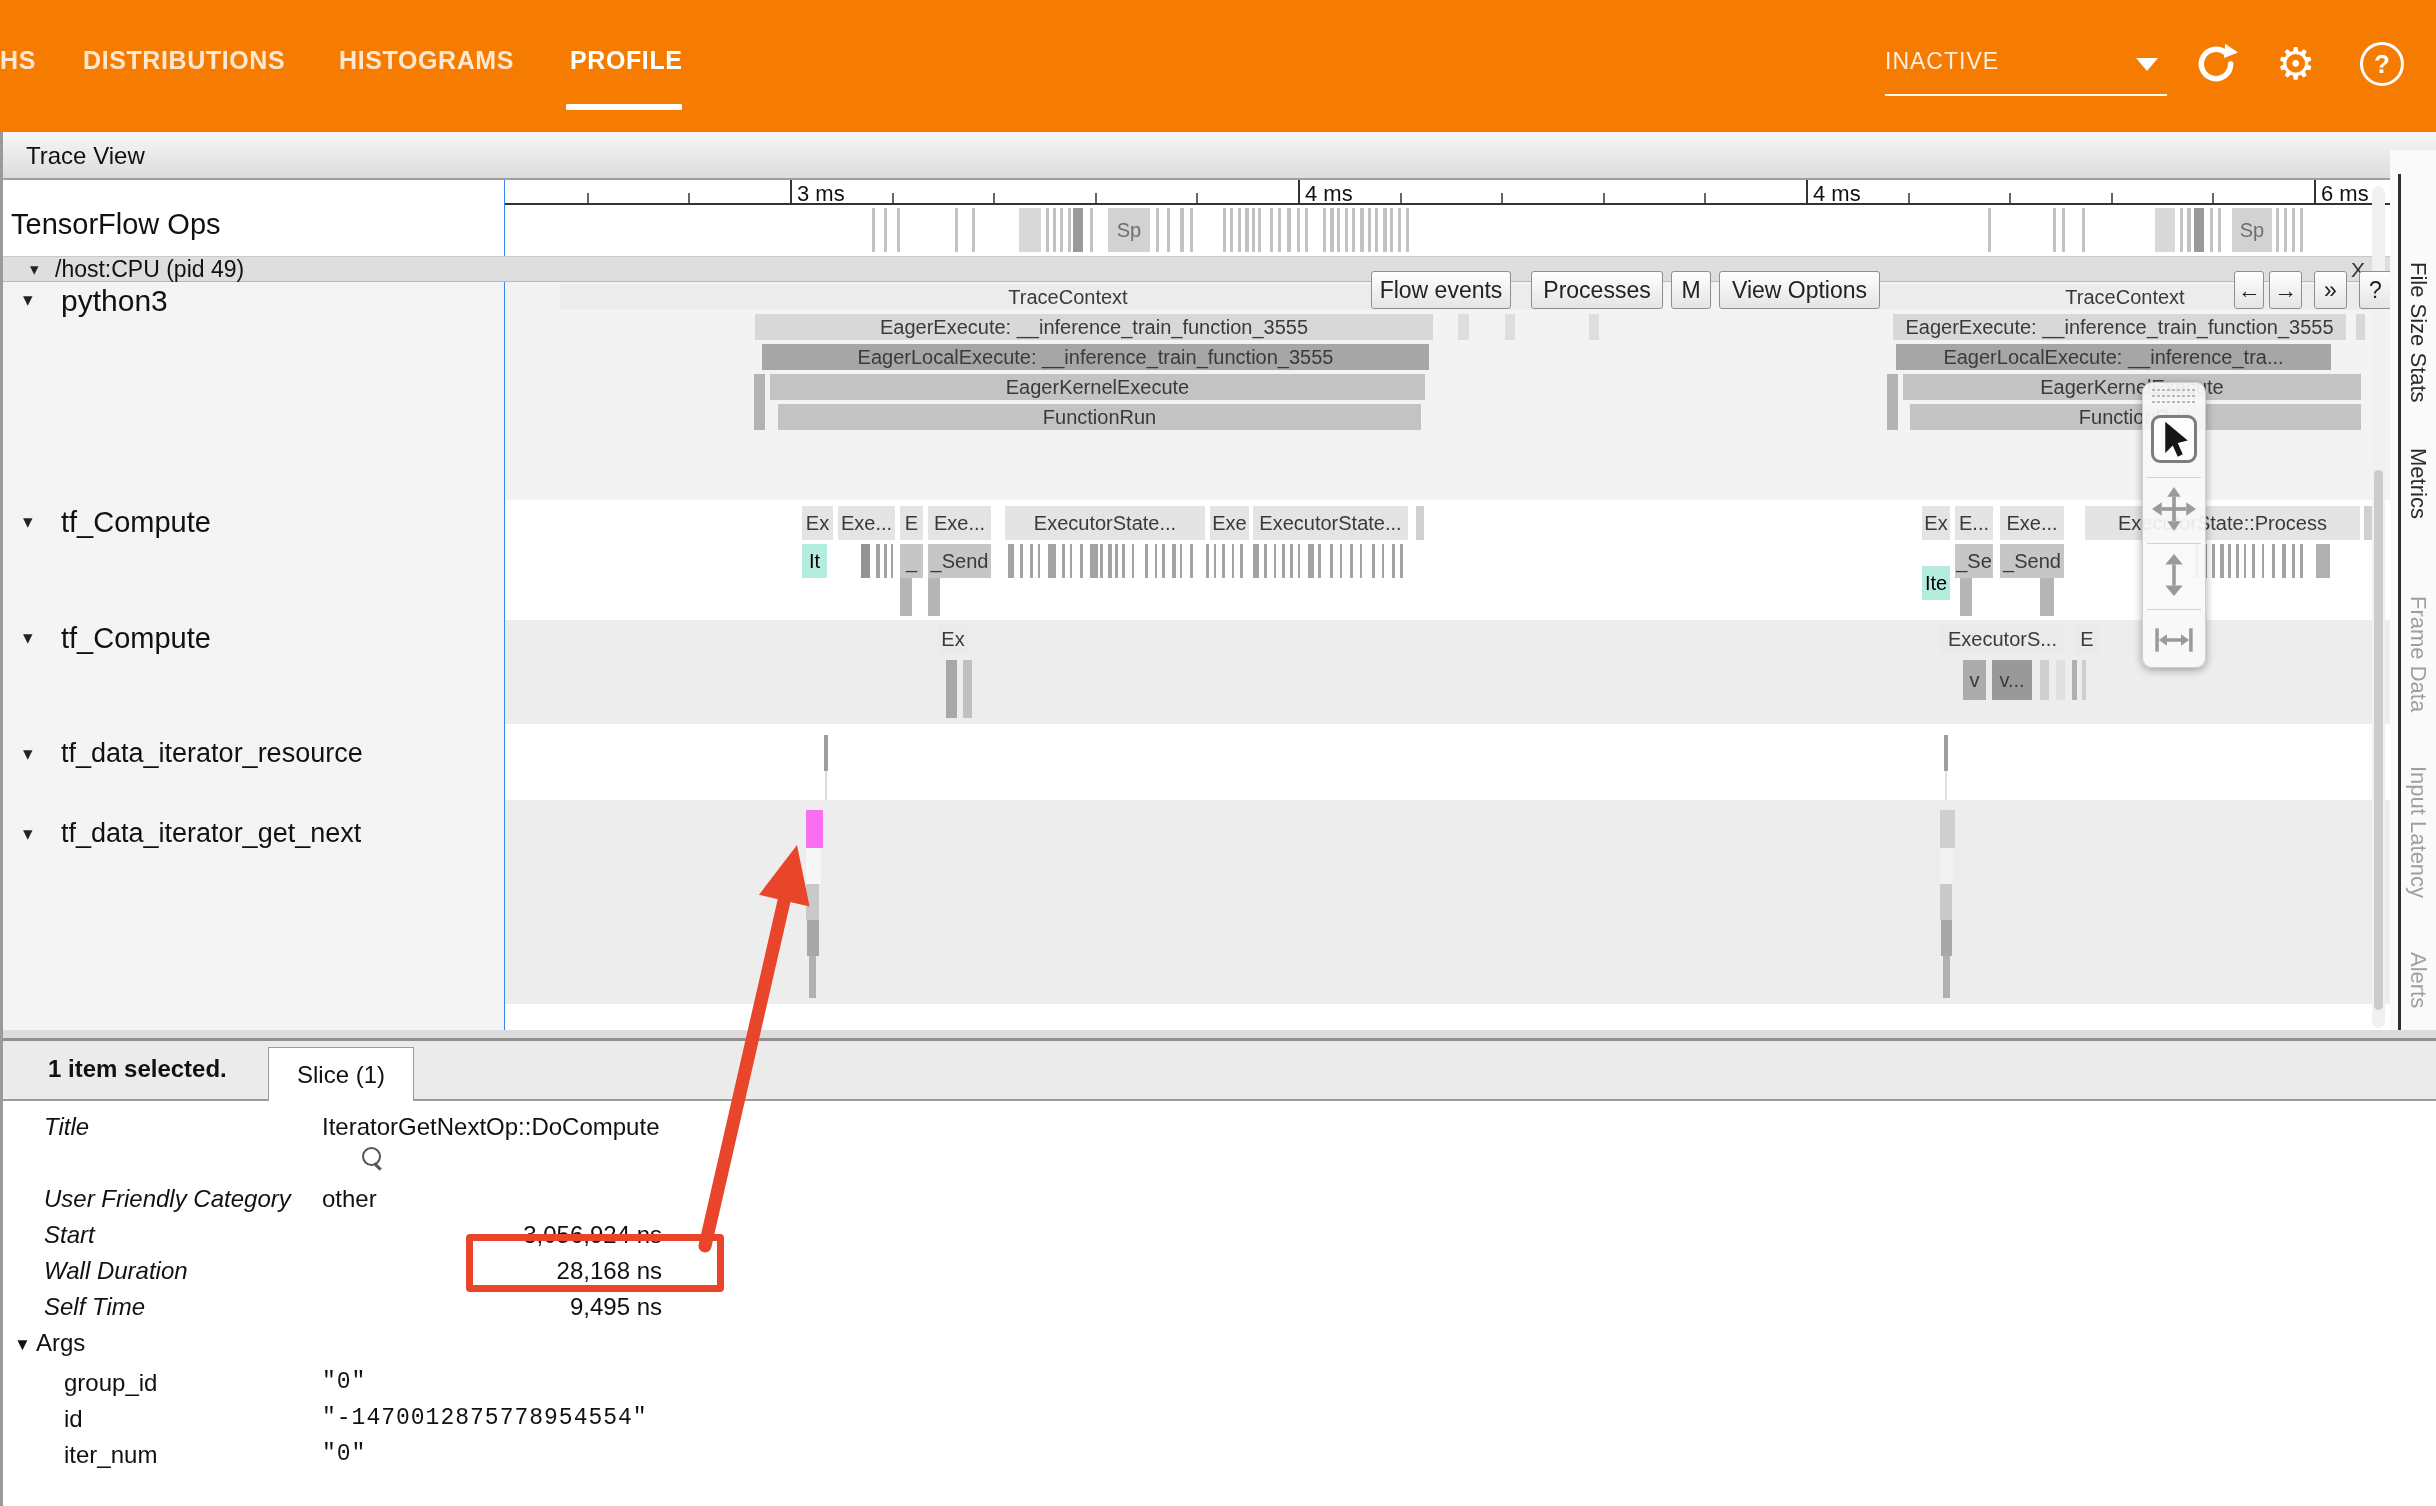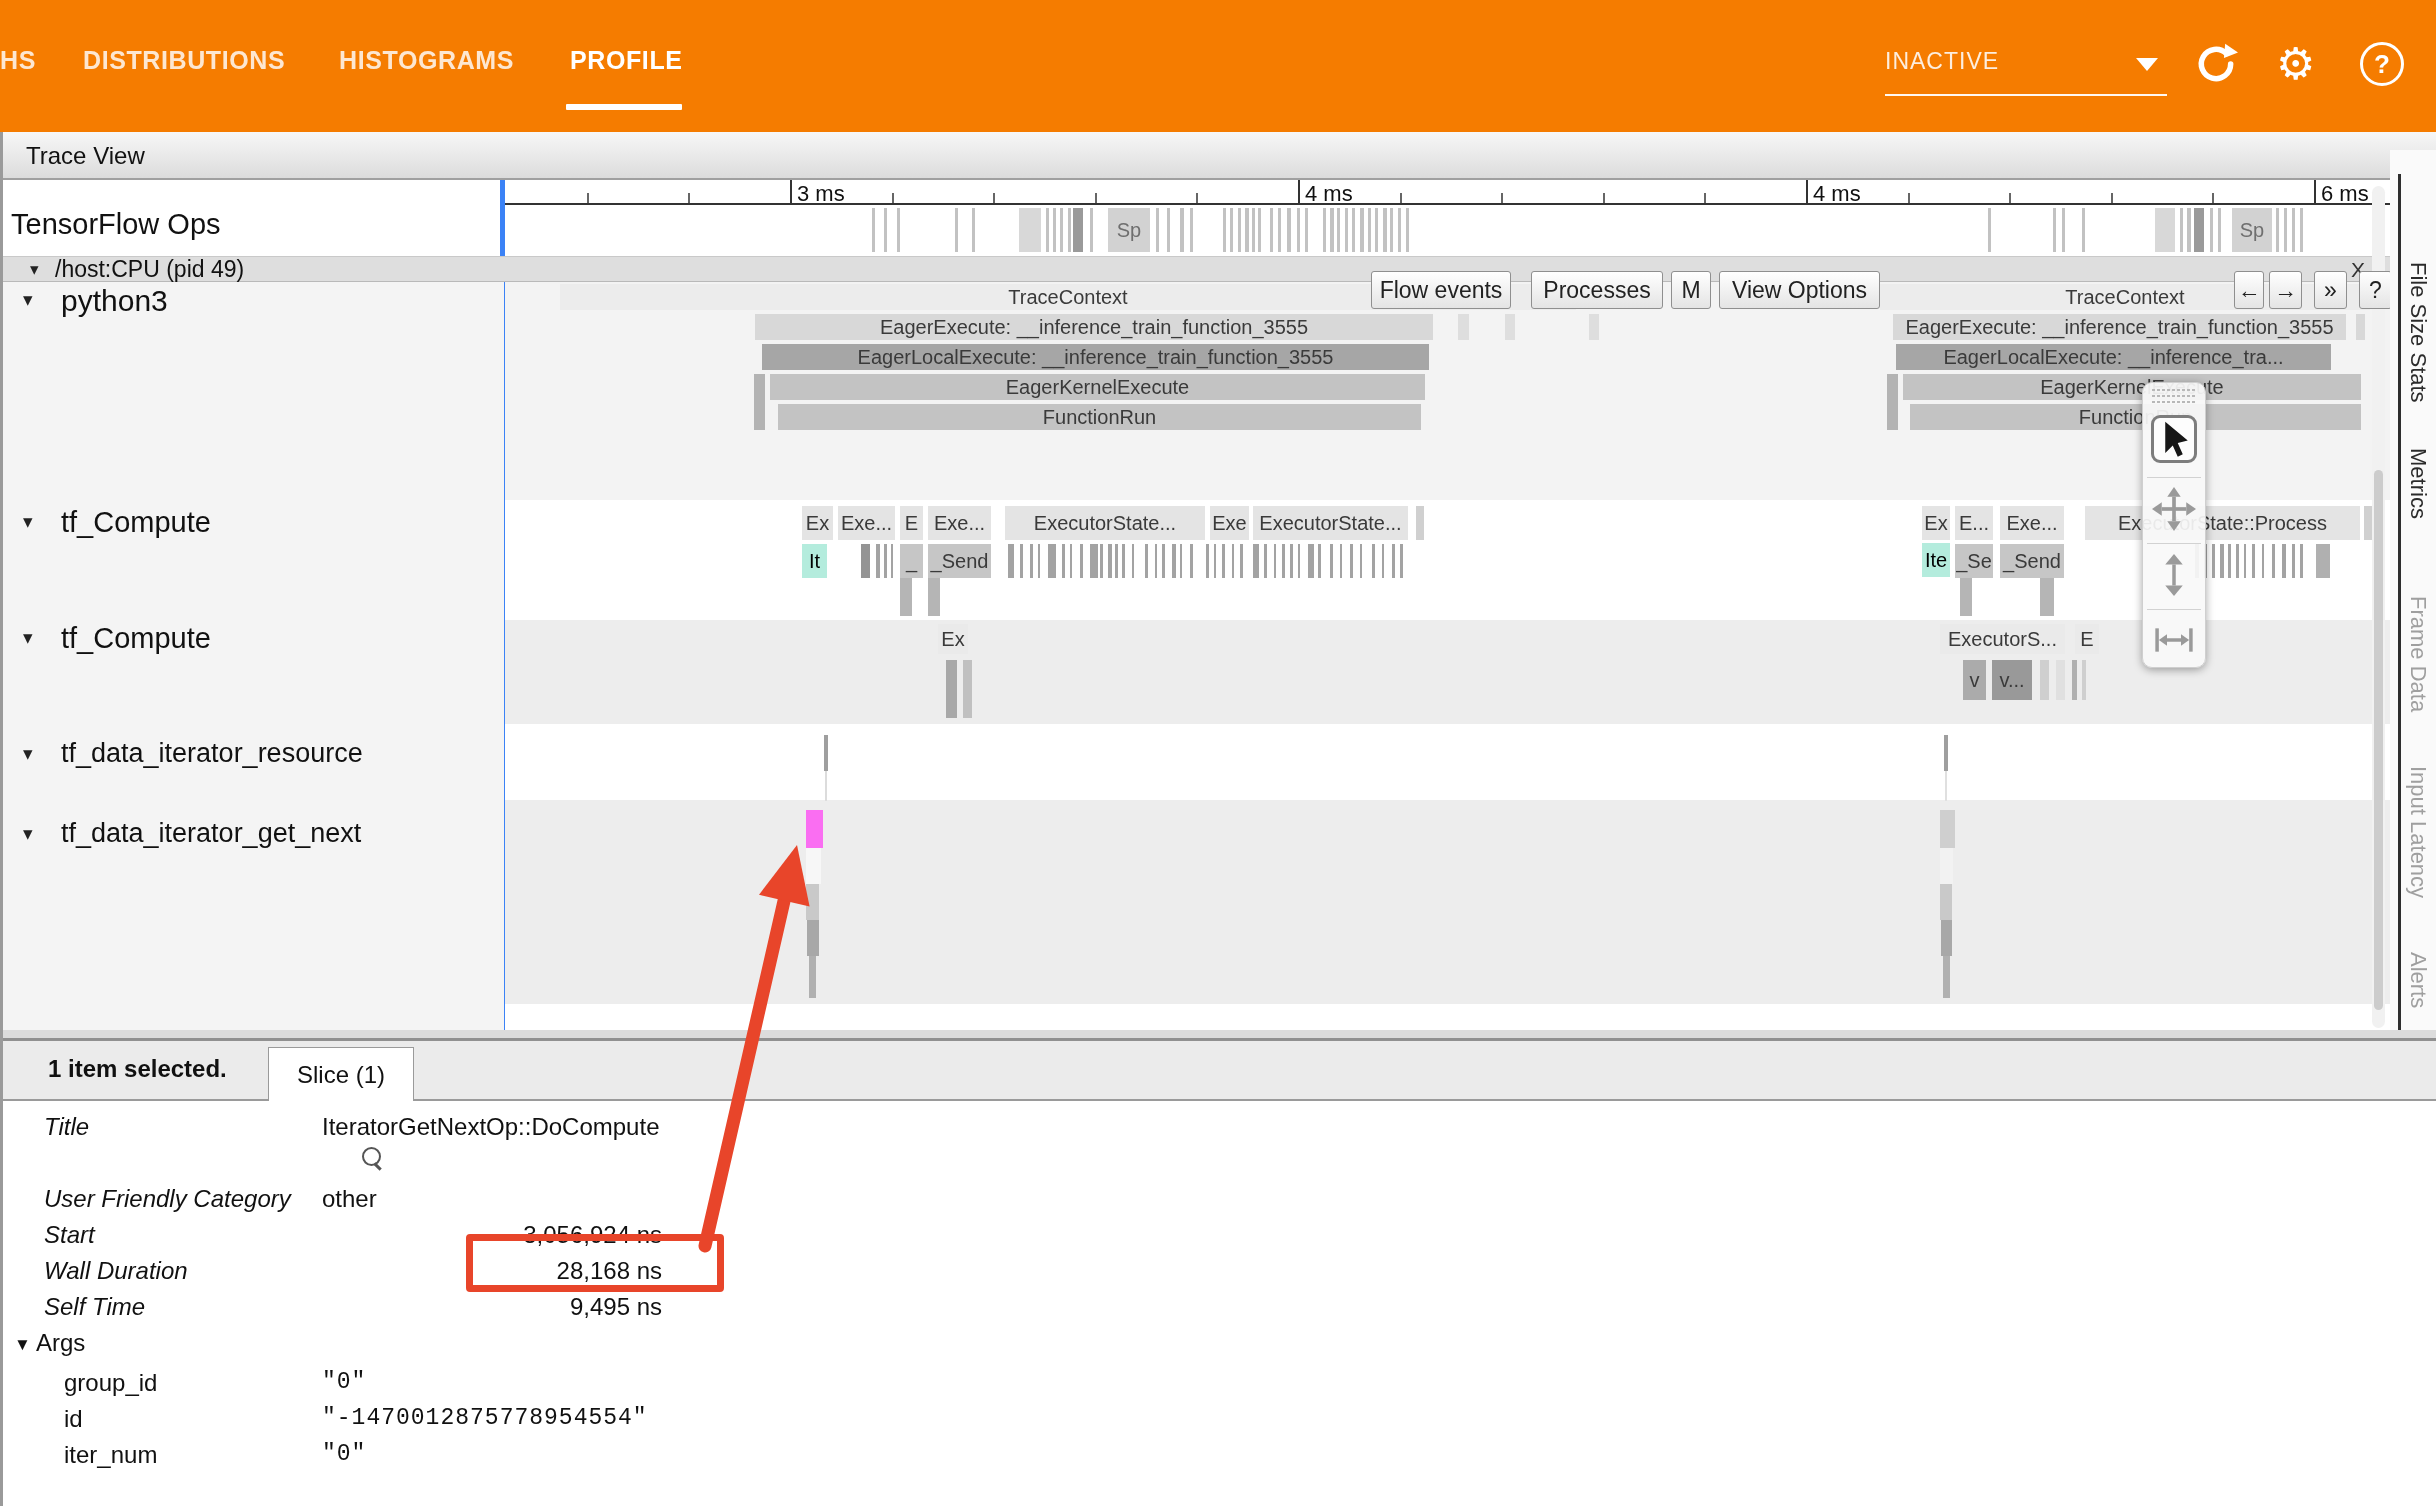--- a/index.html
+++ b/index.html
@@ -34,21 +34,21 @@
   #frame-left{position:absolute;left:0;top:132px;width:3px;height:1374px;background:#9a9a9a;z-index:45;}
   .band{position:absolute;left:505px;width:1885px;}
   #ruler-base{position:absolute;left:505px;top:203px;width:1885px;height:2px;background:#333;z-index:4;}
   .tickM{position:absolute;top:180px;width:2px;height:25px;background:#333;z-index:4;}
   .tickm{position:absolute;top:193px;width:2px;height:11px;background:#666;z-index:4;}
   .tickL{position:absolute;top:181px;font-size:22px;color:#111;z-index:4;white-space:nowrap;}
   .stripe{position:absolute;z-index:5;font-size:20px;color:#6f6f6f;text-align:center;overflow:hidden;}
   .slice{position:absolute;z-index:5;font-size:20px;color:#3a3a3a;text-align:center;
          overflow:hidden;white-space:nowrap;cursor:pointer;}
   #left-panel{position:absolute;left:3px;top:180px;width:502px;height:1066px;z-index:8;
-              border-right:5px solid #3b82f6;box-sizing:border-box;background:#fff;}
+              border-right:1px solid #3b82f6;box-sizing:border-box;background:#fff;}
   #left-panel-lower{position:absolute;left:0;top:102px;width:501px;height:748px;background:#f4f4f4;}
   #tf-ops-label{position:absolute;left:8px;top:28px;font-size:29px;color:#111;}
   .sec-label{position:absolute;left:0;width:480px;white-space:nowrap;color:#111;cursor:pointer;}
   .sec-tri{position:absolute;left:20px;top:4px;font-size:19px;color:#222;}
   .sec-txt{position:absolute;left:58px;top:0;}
   #host-header{position:absolute;left:3px;top:256px;width:2387px;height:26px;background:#dedede;
                border-top:1px solid #c9c9c9;border-bottom:1px solid #b9b9b9;z-index:9;box-sizing:border-box;}
   #host-tri{position:absolute;left:27px;top:2px;font-size:17px;color:#222;}
   #host-label{position:absolute;left:52px;top:0px;font-size:23px;color:#111;line-height:25px;}
   #host-close{position:absolute;left:2348px;top:0px;font-size:21px;color:#333;line-height:25px;cursor:pointer;}
@@ -319,21 +319,21 @@
       <div class="slice" style="left: 1253px; top: 506px; width: 155px; height: 34px; background: rgb(228, 228, 228); line-height: 34px; color: rgb(58, 58, 58);">ExecutorState...</div>
       <div class="slice" style="left: 1416px; top: 506px; width: 8px; height: 34px; background: rgb(208, 208, 208); line-height: 34px; color: rgb(58, 58, 58);"></div>
       <div class="slice" style="left: 1922px; top: 506px; width: 28px; height: 34px; background: rgb(228, 228, 228); line-height: 34px; color: rgb(58, 58, 58);">Ex</div>
       <div class="slice" style="left: 1955px; top: 506px; width: 38px; height: 34px; background: rgb(228, 228, 228); line-height: 34px; color: rgb(58, 58, 58);">E...</div>
       <div class="slice" style="left: 2000px; top: 506px; width: 64px; height: 34px; background: rgb(228, 228, 228); line-height: 34px; color: rgb(58, 58, 58);">Exe...</div>
       <div class="slice" style="left: 2085px; top: 506px; width: 275px; height: 34px; background: rgb(228, 228, 228); line-height: 34px; color: rgb(58, 58, 58);">ExecutorState::Process</div>
       <div class="slice" style="left: 2364px; top: 506px; width: 9px; height: 34px; background: rgb(208, 208, 208); line-height: 34px; color: rgb(58, 58, 58);"></div>
       <div class="slice" style="left: 802px; top: 544px; width: 25px; height: 34px; background: rgb(180, 236, 221); line-height: 34px; color: rgb(0, 0, 0);">It</div>
       <div class="slice" style="left: 900px; top: 544px; width: 23px; height: 34px; background: rgb(198, 198, 198); line-height: 34px; color: rgb(58, 58, 58);">_</div>
       <div class="slice" style="left: 928px; top: 544px; width: 63px; height: 34px; background: rgb(198, 198, 198); line-height: 34px; color: rgb(58, 58, 58);">_Send</div>
-      <div class="slice" style="left: 1922px; top: 543px; width: 28px; height: 34px; background: rgb(180, 236, 221); line-height: 34px; color: rgb(0, 0, 0);">Ite</div>
+      <div class="slice" style="left: 1922px; top: 566px; width: 28px; height: 34px; background: rgb(180, 236, 221); line-height: 34px; color: rgb(0, 0, 0);">Ite</div>
       <div class="slice" style="left: 1955px; top: 544px; width: 38px; height: 34px; background: rgb(198, 198, 198); line-height: 34px; color: rgb(58, 58, 58);">_Se</div>
       <div class="slice" style="left: 2000px; top: 544px; width: 64px; height: 34px; background: rgb(198, 198, 198); line-height: 34px; color: rgb(58, 58, 58);">_Send</div>
       <div class="slice" style="left: 900px; top: 578px; width: 12px; height: 38px; background: rgb(181, 181, 181); line-height: 38px; color: rgb(58, 58, 58);"></div>
       <div class="slice" style="left: 928px; top: 578px; width: 12px; height: 38px; background: rgb(181, 181, 181); line-height: 38px; color: rgb(58, 58, 58);"></div>
       <div class="slice" style="left: 1960px; top: 578px; width: 12px; height: 38px; background: rgb(181, 181, 181); line-height: 38px; color: rgb(58, 58, 58);"></div>
       <div class="slice" style="left: 2040px; top: 578px; width: 14px; height: 38px; background: rgb(181, 181, 181); line-height: 38px; color: rgb(58, 58, 58);"></div>
       <div class="slice" style="left: 938px; top: 624px; width: 30px; height: 30px; background: rgb(234, 234, 234); line-height: 30px; color: rgb(58, 58, 58);">Ex</div>
       <div class="slice" style="left: 1940px; top: 624px; width: 125px; height: 30px; background: rgb(234, 234, 234); line-height: 30px; color: rgb(58, 58, 58);">ExecutorS...</div>
       <div class="slice" style="left: 2075px; top: 624px; width: 24px; height: 30px; background: rgb(234, 234, 234); line-height: 30px; color: rgb(58, 58, 58);">E</div>
       <div class="slice" style="left: 946px; top: 660px; width: 11px; height: 58px; background: rgb(168, 168, 168); line-height: 58px; color: rgb(58, 58, 58);"></div>

